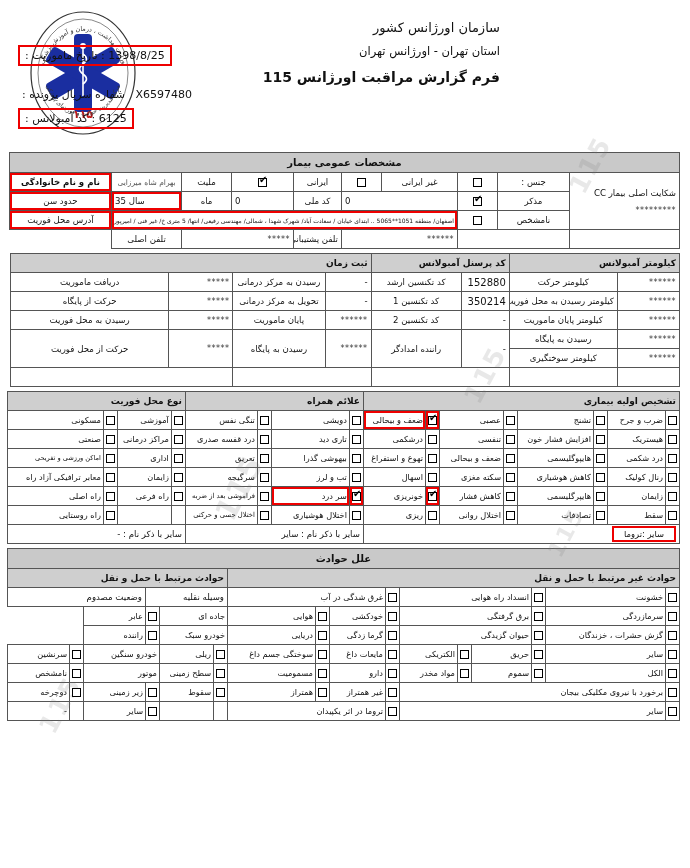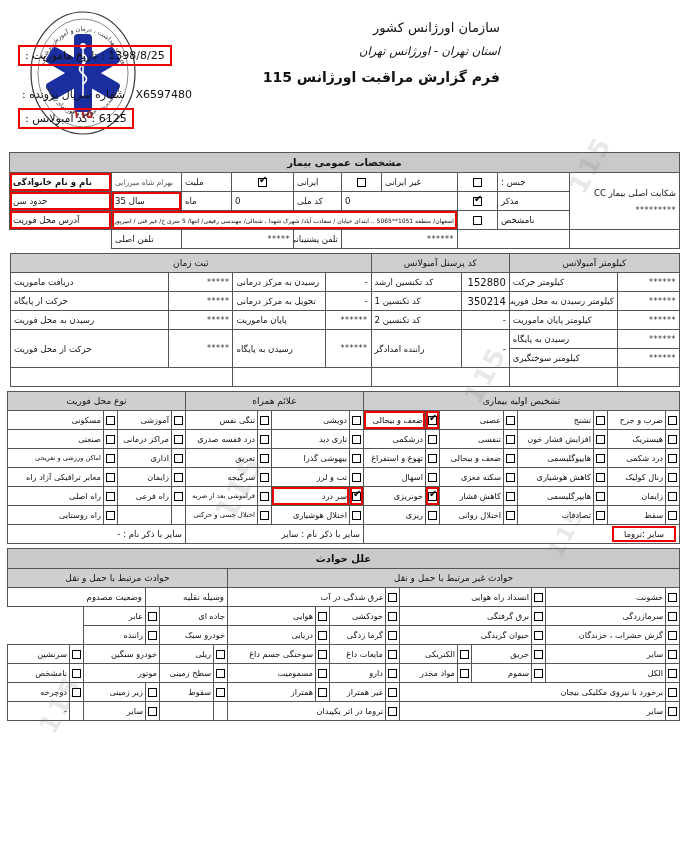--- a/index.html
+++ b/index.html
@@ -18,36 +18,36 @@
   .wm3{top:470px;left:205px;transform:rotate(-62deg);font-size:30px;}
   .wm4{top:690px;left:30px;transform:rotate(-62deg);}
   .wm5{top:520px;left:540px;transform:rotate(-62deg);font-size:22px;}
 
   
   .header{position:relative;height:152px;}
   .logo{position:absolute;top:8px;right:538px;width:118px;height:130px;}
   .logo svg{width:118px;height:130px;}
   .titles{position:absolute;top:20px;right:180px;width:330px;}
   .titles .t1{font-size:13px;margin-bottom:9px;}
-  .titles .t2{font-size:11.5px;margin-bottom:11px;font-style:italic;}
+  .titles .t2{font-size:11.5px;margin-bottom:11px;}
   .titles .t3{font-size:14px;font-weight:bold;}
   .hdr-right{position:absolute;top:44px;left:8px;width:180px;text-align:left;}
   .hdr-line{font-size:11px;padding:2px 4px;margin-bottom:12px;white-space:nowrap;direction:rtl;}
   .boxed{border:2px solid #e00;padding:2px 5px;display:inline-block;}
   .hdr-row{text-align:left;margin-bottom:5px;}
 
   
   table{border-collapse:collapse;width:100%;table-layout:fixed;}
   td,th{border:1px solid #555;font-size:8.6px;padding:1px 3px;vertical-align:middle;
         height:16px;overflow:hidden;white-space:nowrap;}
   .sect{background:#c9c9c9;text-align:center;font-size:10px;font-weight:bold;height:17px;
         border:1px solid #555;}
-  .sub{background:#cfcfcf;text-align:center;font-size:9px;font-weight:normal;height:16px;}
+  .sub{background:#cfcfcf;font-size:9px;font-weight:bold;height:16px;}
   .ctr{text-align:right;}
-  .rt{text-align:left;}
+  .rt{text-align:center;}
   .lt{text-align:left;}
   .stars{letter-spacing:.5px;font-size:8px;color:#333;}
 
   
   .cb{display:inline-block;width:9px;height:9px;border:1.3px solid #000;background:#fff;
       position:relative;vertical-align:middle;box-sizing:border-box;}
   .cb.on:after{content:"✔";position:absolute;top:-4px;left:0px;font-size:10px;line-height:10px;
       color:#000;font-weight:bold;}
   td.cbcell{width:14px;text-align:center;padding:0;}
   td.lbl{font-size:8.2px;text-align:right;padding-right:2px;}

